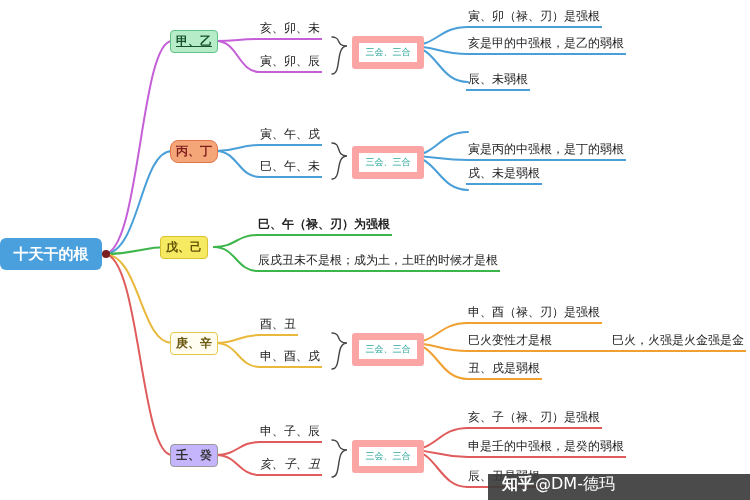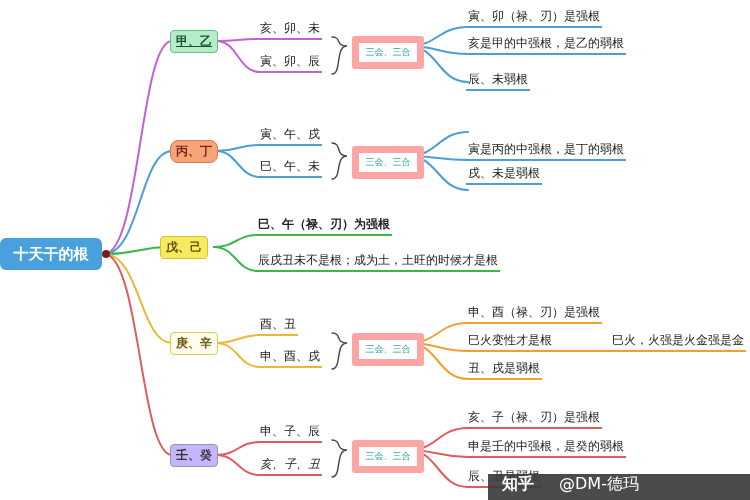--- a/index.html
+++ b/index.html
@@ -23,21 +23,21 @@
   .c-green{border-bottom-color:#3cb54a;}
   .c-yellow{border-bottom-color:#e8b93a;}
   .c-orange{border-bottom-color:#f0a030;}
   .c-red{border-bottom-color:#e05c5c;}
   .gbox{position:absolute;z-index:2;width:58px;height:19px;line-height:19px;text-align:center;
         font-size:9px;color:#2aa89b;border:7px solid #fca5a5;border-radius:3px;background:#fff;}
   .watermark{position:absolute;z-index:3;left:488px;top:474px;width:262px;height:26px;
         background:rgba(60,60,60,0.92);color:#fff;display:flex;
         padding-left:14px;box-sizing:border-box;}
   .wm-brand{font-weight:bold;font-size:16px;}
-  .wm-author{font-size:16px;margin-left:25px;}
+  .wm-author{font-size:16px;margin-left:1px;}
 </style>
 </head>
 <body>
 
 <div class="canvas">
 
   <svg class="wires" width="750" height="500">
     <g fill="none" stroke-width="2" stroke-linecap="round">
 
       <path d="M104,254 C140,254 140,41 172,41" stroke="#c45fd8"></path>

